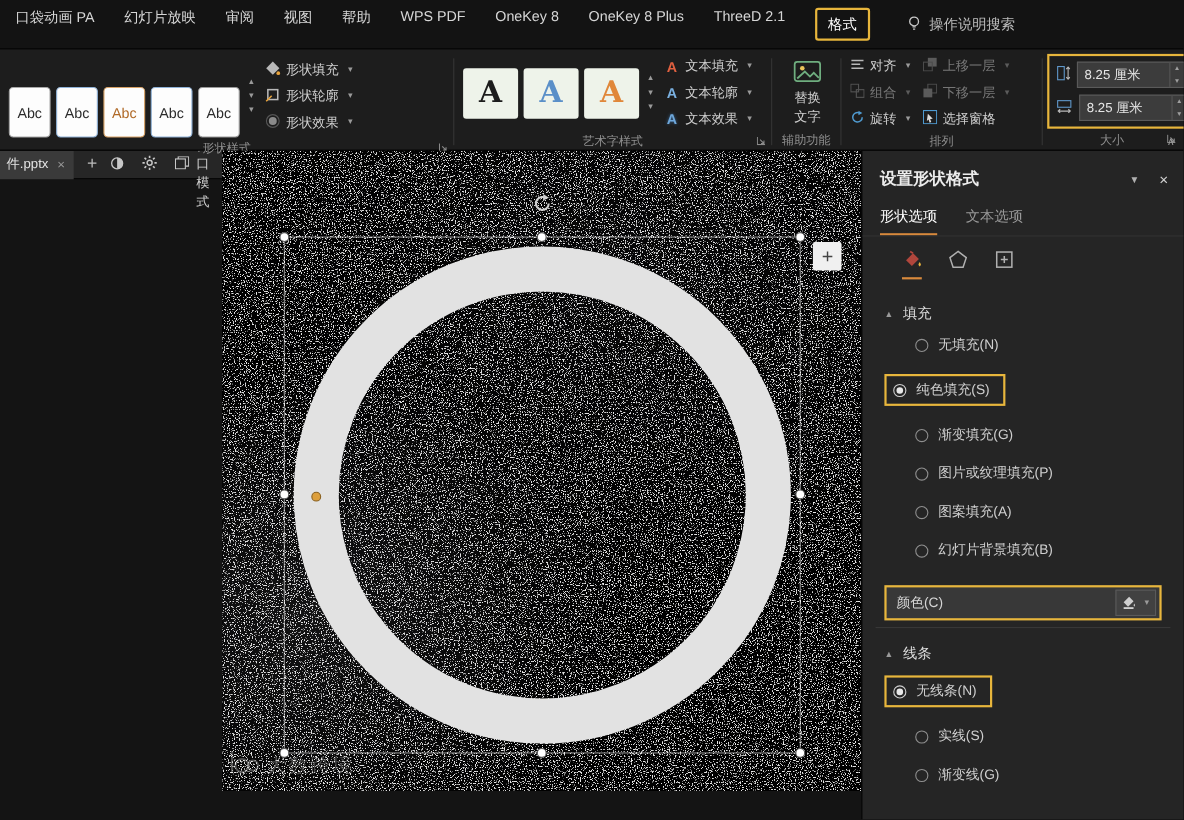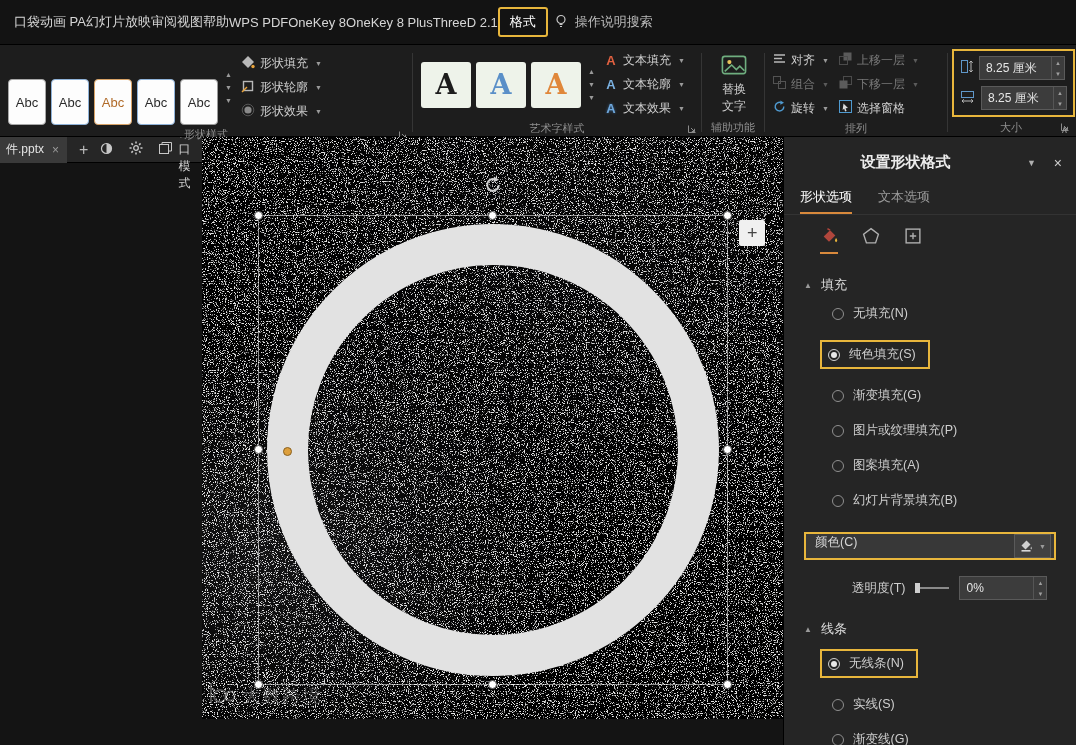--- a/index.html
+++ b/index.html
@@ -1,21 +1,21 @@
 <!DOCTYPE html>
 <html><head>
 <meta charset="utf-8">
 <style>
   * { margin:0; padding:0; box-sizing:border-box; }
   html,body { width:1076px; height:745px; overflow:hidden; }
   body { font-family:"Liberation Sans","DejaVu Sans",sans-serif; background:#141414; color:#d2d2d2; font-size:13px; }
 
   
   .menubar { height:45px; background:#131313; display:flex; align-items:center; padding:0 10px 0 14px; border-bottom:1px solid #000; }
-  .menu-left { display:flex; align-items:center; flex:1; }
+  .menu-left { display:flex; gap:27px; flex:1; }
   .menu-item { color:#d6d6d6; cursor:default; white-space:nowrap; }
   .menu-item.hl-fmt { border:2px solid #e8b63c; border-radius:3px; padding:4px 10px; color:#fff; }
   .search-wrap { display:flex; align-items:center; gap:7px; color:#bdbdbd; margin-left:6px; }
   .menu-right { display:flex; align-items:center; gap:38px; padding-right:6px;flex-direction:column; }
   .share { display:flex; align-items:center; gap:6px; color:#cfcfcf; }
   .smiley { color:#f0b53c; font-size:17px; }
 
   
   .ribbon { height:92px; background:#1d1d1d; display:flex; position:relative; border-bottom:1px solid #000; }
   .group { display:flex; flex-direction:column; }
@@ -40,21 +40,21 @@
   .lf{color:#e06040;} .lo{color:#7ab0e0;} .le{color:#6fa8dc; text-shadow:0 0 3px #3a6a9a;}
 
   .access-btn { display:flex; flex-direction:column; align-items:center; gap:3px; font-size:12px; color:#cfcfcf; line-height:14px; margin:4px auto; }
 
   .arr-col { display:flex; flex-direction:column; gap:4px; margin-right:10px; }
   .arr-btn { display:flex; align-items:center; gap:5px; font-size:12px; color:#cfcfcf; height:20px; white-space:nowrap; }
   .arr-btn.dis { opacity:.5; }
 
   .size-inner { display:flex; flex-direction:column; gap:6px; padding:5px 6px; border:2px solid #e8b63c; }
   .size-row { display:flex; align-items:center; gap:6px; }
-  .spinbox { width:86px; height:24px; background:#3c3c3c; border:1px solid #5a5a5a; display:flex; align-items:stretch; }
+  .spinbox { width:98px; height:24px; background:#3c3c3c; border:1px solid #5a5a5a; display:flex; align-items:stretch; }
   .spin-val { flex:1; font-size:12px; color:#e6e6e6; display:flex; align-items:center; padding-left:6px; }
   .spin-arrows { width:13px; border-left:1px solid #555; display:flex; flex-direction:column; }
   .spin-arrows span { flex:1; font-size:6px; color:#9f9f9f; display:flex; align-items:center; justify-content:center; }
   .ribbon-collapse { position:absolute; right:8px; bottom:1px; color:#9a9a9a; font-size:10px; }
 
   
   .main { display:flex; height:608px; }
   .left-col { width:783px; display:flex; flex-direction:row; }
   .tabbar { height:26px; background:#262626; display:flex; align-items:center; border-bottom:1px solid #000; }
   .doc-tab { height:26px; background:#3a3a3a; display:flex; align-items:center; gap:8px; padding:0 8px 0 6px; color:#e4e4e4; font-size:12px; }
@@ -77,40 +77,40 @@
   .h-bl{left:-5px;bottom:-5px;} .h-bc{left:50%;margin-left:-5px;bottom:-5px;} .h-br{right:-5px;bottom:-5px;}
   .rot-handle { position:absolute; left:50%; margin-left:-9px; top:-40px; }
   .adjust-dot { position:absolute; left:81px; top:310px; width:9px; height:9px; border-radius:50%; background:#dd9f3c; border:1px solid #8a6120; }
   .quick-add { position:absolute; left:537px; top:83px; width:26px; height:26px; background:#f0f0f0; color:#444;
                display:flex; align-items:center; justify-content:center; font-size:18px; border-radius:2px; }
   .watermark { position:absolute; left:6px; bottom:10px; display:flex; align-items:center; gap:6px; color:rgba(255,255,255,.28); font-size:18px; letter-spacing:2px; }
 
   
   .panel { width:293px; background:#252525; border-left:1px solid #000; display:flex; flex-direction:column; font-size:12.5px; }
   .panel-head { display:flex; align-items:center; padding:16px 14px 0 16px; }
-  .panel-title { font-size:15px; font-weight:bold; color:#ececec; flex:1;text-align:center; }
+  .panel-title { font-size:15px; font-weight:bold; color:#ececec; flex:1; }
   .panel-head .mini { color:#b0b0b0; font-size:9px; margin-left:16px; }
   .panel-close { color:#cfcfcf; font-size:14px; margin-left:18px; }
   .panel-tabs { display:flex; gap:26px; padding:16px 0 0 16px; font-size:13px; }
   .ptab { color:#9a9a9a; padding-bottom:6px; }
   .ptab.active { color:#fff; border-bottom:2px solid #d8893c; }
   .panel-icons { display:flex; gap:24px; padding:12px 0 8px 36px; border-top:1px solid #333; }
   .picon { padding-bottom:4px; }
   .picon.active { border-bottom:2px solid #d8893c; }
   .divider { height:1px; background:#373737; margin:6px 12px 0; }
   .sec-head { display:flex; align-items:center; gap:9px; margin:14px 0 2px 20px; font-size:13px; color:#dcdcdc; }
   .tri { font-size:8px; color:#9a9a9a; }
   .radio-row { display:flex; align-items:center; margin:9px 0 9px 48px; color:#cfcfcf; }
-  .radio-row.wrapped { margin-left:36px; }
+  .radio-row.wrapped { margin-left:20px; }
   .radio { width:12px; height:12px; border:1px solid #8f8f8f; border-radius:50%; margin-right:9px; position:relative; flex:0 0 auto; }
   .radio.sel { border-color:#cfcfcf; }
   .radio.sel::after { content:""; position:absolute; left:2px; top:2px; width:6px; height:6px; border-radius:50%; background:#e8e8e8; }
   .hl-wrap { display:inline-flex; align-items:center; border:2px solid #e8b63c; padding:4px 12px 4px 6px; }
   .color-row { height:32px; margin:14px 0 0 20px; width:252px; background:#383838; border:2px solid #e8b63c;
-               display:flex; padding-left:9px; color:#d6d6d6; }
+               display:flex; align-items:center; padding-left:9px; color:#d6d6d6; }
   .color-btn { margin-left:auto; margin-right:3px; height:24px; background:#414141; border:1px solid #5a5a5a;
                display:flex; align-items:center; padding:0 4px; gap:4px; }
   .color-btn .caret { font-size:7px; }
   .trans-row { display:flex; align-items:center; margin:16px 0 0 68px; gap:10px; color:#cfcfcf; }
   .slider { width:34px; height:2px; background:#8a8a8a; position:relative; }
   .slider-handle { position:absolute; left:0; top:-4px; width:5px; height:10px; background:#cfcfcf; }
   .spinbox.small { width:88px; }
 </style>
 </head>
 <body>
@@ -521,33 +521,20 @@
       <span class="color-btn">
         <span><svg width="14" height="14" viewBox="0 0 14 14">
               <path d="M2.5 7.5 L7.5 2.5 L11.5 6.5 L6.5 11.5 Z" fill="#cfcfcf"></path>
               <path d="M12.2 8.6 q1.4 1.9 0 2.9 q-1.4 -1 0 -2.9" fill="#cfcfcf"></path>
               <rect x="2.5" y="12" width="9" height="1.6" fill="#d8d8d8"></rect>
             </svg></span>
         <span class="caret">▼</span>
       </span>
     </div>
 
-    <div class="trans-row">
-      <span>透明度(T)</span>
-      <span class="slider">
-          <span class="slider-handle"></span>
-        </span>
-      <div class="spinbox small">
-        <span class="spin-val">0%</span>
-        <span class="spin-arrows">
-            <span>▲</span>
-            <span>▼</span>
-          </span>
-      </div>
-    </div>
 
     <div class="divider"></div>
 
     <div class="sec-head">
       <span class="tri">▲</span>
       <span>线条</span>
     </div>
 
     <div class="radio-row wrapped">
       <span class="hl-wrap">

